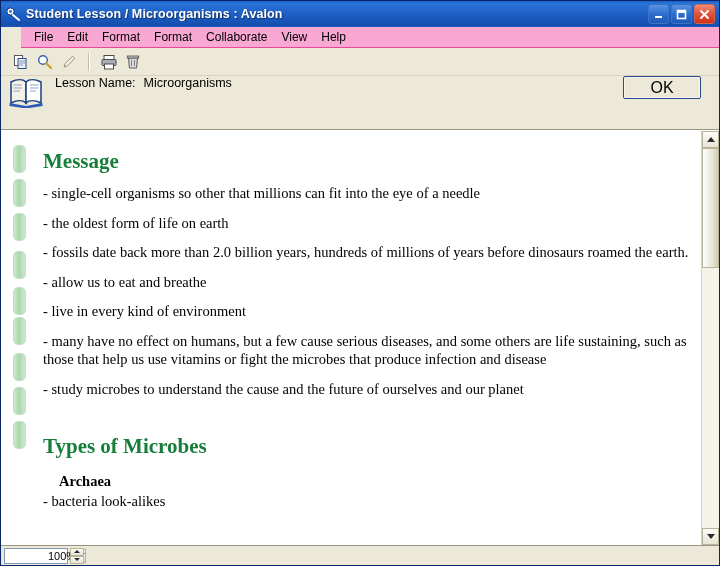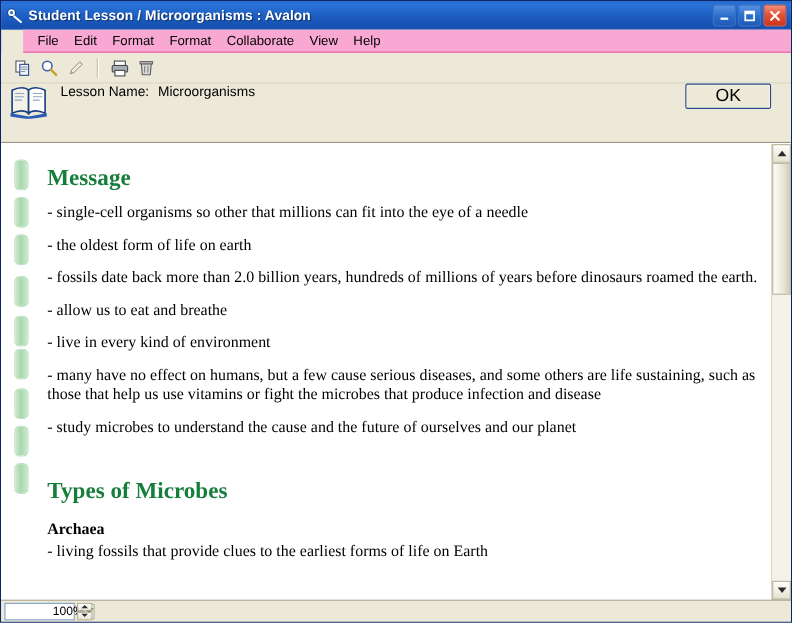--- a/index.html
+++ b/index.html
@@ -212,21 +212,21 @@
     font-size: 14.5px;
     color: #000;
     margin: 0 0 11px 0;
     line-height: 1.28;
   }
   .sub-head {
     font-family: "Liberation Serif", serif;
     font-size: 14.5px;
     font-weight: bold;
     color: #000;
-    margin: 14px 0 3px 0;
+    margin: 14px 0 3px 16px;
   }
   .sub-bullet {
     font-family: "Liberation Serif", serif;
     font-size: 14.5px;
     color: #000;
     margin: 0 0 2px 0;
     line-height: 1.22;
   }
 
   
@@ -428,21 +428,21 @@
         <div class="bullet">- the oldest form of life on earth</div>
         <div class="bullet">- fossils date back more than 2.0 billion years, hundreds of millions of years before dinosaurs roamed the earth.</div>
         <div class="bullet">- allow us to eat and breathe</div>
         <div class="bullet">- live in every kind of environment</div>
         <div class="bullet">- many have no effect on humans, but a few cause serious diseases, and some others are life sustaining, such as those that help us use vitamins or fight the microbes that produce infection and disease</div>
         <div class="bullet">- study microbes to understand the cause and the future of ourselves and our planet</div>
 
         <div class="h-green second">Types of Microbes</div>
 
         <div class="sub-head">Archaea</div>
-        <div class="sub-bullet">- living fossils that provide clues to the earliest forms of life on Earth</div>
+        <div class="sub-bullet">- bacteria look-alikes</div>
 
       </div>
     </div>
 
     <div class="vscroll">
       <div class="sb-btn">
         <span class="arrow arrow-up"></span>
       </div>
       <div class="sb-track">
         <div class="sb-thumb"></div>

